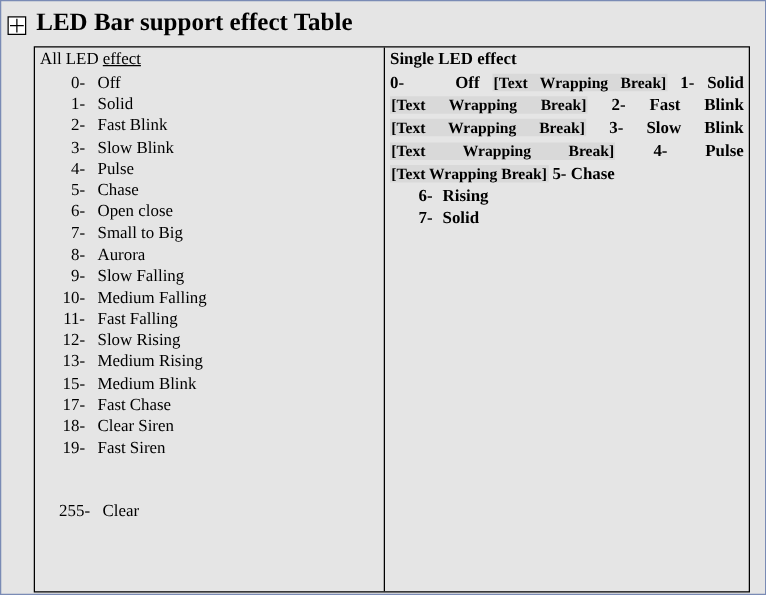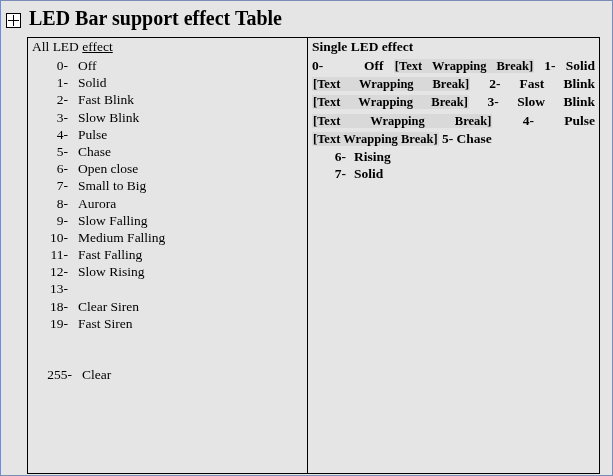--- a/index.html
+++ b/index.html
@@ -190,21 +190,23 @@
         <span class="item"><span class="num">3-</span><span class="lbl">Slow Blink</span></span>
         <span class="item"><span class="num">4-</span><span class="lbl">Pulse</span></span>
         <span class="item"><span class="num">5-</span><span class="lbl">Chase</span></span>
         <span class="item"><span class="num">6-</span><span class="lbl">Open close</span></span>
         <span class="item"><span class="num">7-</span><span class="lbl">Small to Big</span></span>
         <span class="item"><span class="num">8-</span><span class="lbl">Aurora</span></span>
         <span class="item"><span class="num">9-</span><span class="lbl">Slow Falling</span></span>
         <span class="item"><span class="num">10-</span><span class="lbl">Medium Falling</span></span>
         <span class="item"><span class="num">11-</span><span class="lbl">Fast Falling</span></span>
         <span class="item"><span class="num">12-</span><span class="lbl">Slow Rising</span></span>
-        <span class="item"><span class="num">13-</span></span>
+        <span class="item"><span class="num">13-</span><span class="lbl">Medium Rising</span></span>
+        <span class="item"><span class="num">15-</span><span class="lbl">Medium Blink</span></span>
+        <span class="item"><span class="num">17-</span><span class="lbl">Fast Chase</span></span>
         <span class="item"><span class="num">18-</span><span class="lbl">Clear Siren</span></span>
         <span class="item"><span class="num">19-</span><span class="lbl">Fast Siren</span></span>
         <span class="item clear-item"><span class="num">255-</span><span class="lbl">Clear</span></span>
       </div>
     </div>
 
     <div class="col col-right">
       <div class="col-header">Single LED effect</div>
 
       <div class="right-body">

